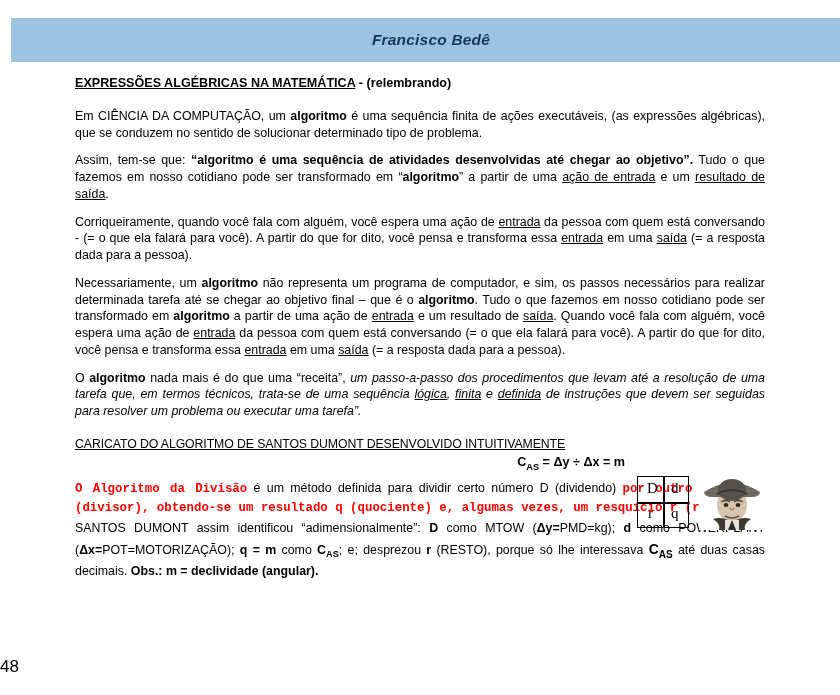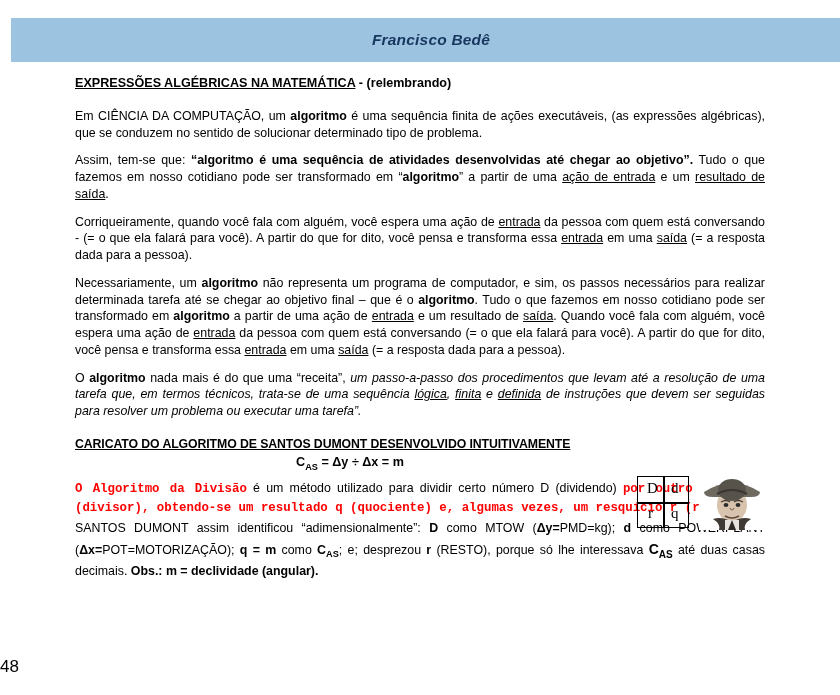--- a/index.html
+++ b/index.html
@@ -54,28 +54,28 @@
   }
   .t1 {
     font-weight: bold;
     font-size: 12.6px;
     margin-bottom: 18px;
   }
   .u { text-decoration: underline; }
   .b { font-weight: bold; }
   .i { font-style: italic; }
   .sec-title {
-    font-weight: bold;
+    font-weight: normal;
     font-size: 12.3px;
     text-decoration: underline;
     margin: 17px 0 4px 0;
     letter-spacing: -0.1px;
   }
   .formula {
-    text-align: center;
+    text-align: right;
     font-weight: bold;
     font-size: 12.6px;
     margin: 3px 0 9px 0;
     padding-right: 140px;
   }
   .sub {
     font-size: 9.2px;
     vertical-align: sub;
   }
   .red { color: #ff0000; font-family: Liberation Mono, monospace; }
@@ -179,21 +179,21 @@
       <span>O </span><span class="b">algoritmo</span><span> nada mais é do que uma “receita”, </span><span class="i">um passo-a-passo dos procedimentos que levam até a resolução de uma tarefa que, em termos técnicos, trata-se de uma sequência </span><span class="i u">lógica</span><span class="i">, </span><span class="i u">finita</span><span class="i"> e </span><span class="i u">definida</span><span class="i"> de instruções que devem ser seguidas para resolver um problema ou executar uma tarefa”.</span>
     </p>
 
     <div class="sec-title">CARICATO DO ALGORITMO DE SANTOS DUMONT DESENVOLVIDO INTUITIVAMENTE</div>
 
     <div class="formula">
       <span>C</span><span class="sub">AS</span><span> = Δy ÷ Δx = m</span>
     </div>
 
     <p class="para-red">
-      <span class="red b">O Algoritmo da Divisão</span><span> é um método utilizado para dividir certo número D (dividendo) </span><span class="red b">por outro número d (divisor), obtendo-se um resultado q (quociente) </span><span class="red b">e, algumas vezes, um resquício r (resto).</span>
+      <span class="red b">O Algoritmo da Divisão</span><span> é um método definida para dividir certo número D (dividendo) </span><span class="red b">por outro número d (divisor), obtendo-se um resultado q (quociente) </span><span class="red b">e, algumas vezes, um resquício r (resto).</span>
     </p>
 
     <p class="dumont-block">
       <span>SANTOS DUMONT assim identificou “adimensionalmente”: </span><span class="b">D</span><span> como MTOW (</span><span class="b">Δy=</span><span>PMD=kg);</span><span class="b"> d</span><span> como POWERPLANT (</span><span class="b">Δx=</span><span>POT=MOTORIZAÇÃO);</span><span class="b"> q = m</span><span> como </span><span class="b nowrap"><span>C</span><span class="sub">AS</span></span><span>; e; desprezou </span><span class="b">r</span><span> (RESTO), porque só lhe interessava </span><span class="bigcas nowrap"><span>C</span><span class="sub">AS</span></span><span> até duas casas decimais. </span><span class="b">Obs.: m = declividade (angular).</span>
     </p>
 
     <div class="figure">
       <div class="dmap">
         <div class="vline"></div>
         <div class="hline"></div>

